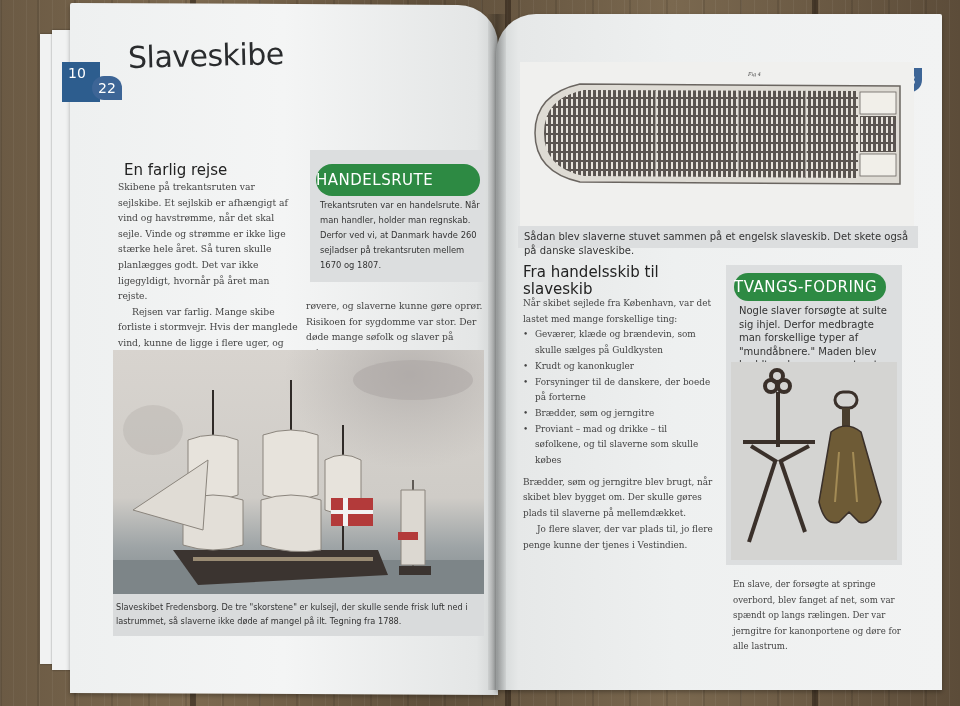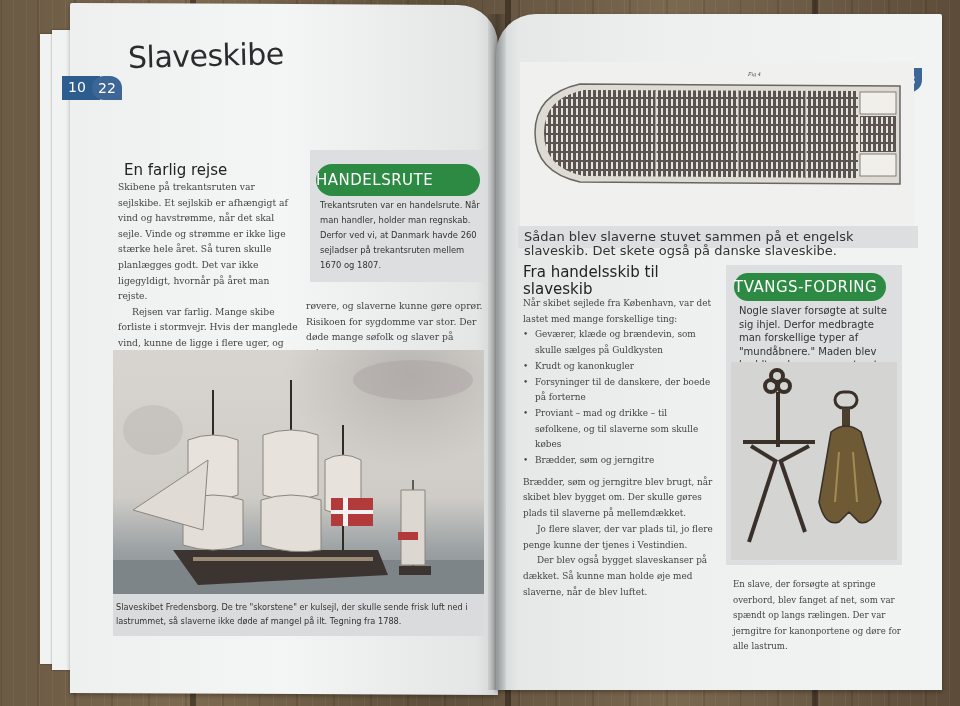--- a/index.html
+++ b/index.html
@@ -24,21 +24,21 @@
     box-shadow: 0 2px 4px rgba(0,0,0,0.3);
   }
   .right-page {
     position: absolute; left: 496px; top: 14px; width: 446px; height: 676px;
     background: linear-gradient(90deg, #cfd3d3 0%, #e6e8e8 5%, #eef0f0 40%, #f2f3f3 100%);
     border-radius: 40px 2px 0 0;
     box-shadow: 0 2px 4px rgba(0,0,0,0.3);
   }
 
   .tab-back {
-    position: absolute; left: 62px; top: 76px; width: 38px; height: 24px;
+    position: absolute; left: 62px; top: 62px; width: 38px; height: 40px;
     background: #2d5d8e; color: #fff; font: 14px "DejaVu Sans", sans-serif;
     padding: 3px 0 12px 6px;
   }
   .tab-num {
     position: absolute; color: #fff; font: 14px "DejaVu Sans", sans-serif;
     background: #3d6596; text-align: center; line-height: 24px; height: 24px;
   }
   .tab-22 { left: 92px; top: 56px; width: 30px; border-radius: 12px 12px 0 12px; margin-top: 20px; }
   .tab-23 { left: 892px; top: 68px; width: 30px; border-radius: 12px 0 12px 12px; }
 
@@ -166,35 +166,34 @@
     <line x1="136" y1="29" x2="136" y2="115" stroke="#e8e5df" stroke-width="1"></line>
     <line x1="218" y1="29" x2="218" y2="115" stroke="#e8e5df" stroke-width="1"></line>
     <line x1="286" y1="29" x2="286" y2="115" stroke="#e8e5df" stroke-width="1"></line>
     <rect x="340" y="30" width="36" height="22" fill="#f1efe9" stroke="#6a6560" stroke-width="0.8"></rect>
     <rect x="340" y="92" width="36" height="22" fill="#f1efe9" stroke="#6a6560" stroke-width="0.8"></rect>
     <rect x="340" y="54" width="36" height="36" fill="url(#bodies)"></rect>
   </svg>
   <span style="position:absolute; left:228px; top:9px; font:italic 5px 'DejaVu Serif', serif; color:#444;">Fig 4</span>
 </div>
 <div class="caption-strip-r"></div>
-<div class="caption" style="left:524px; top:230px; width:396px; font-size:13px;">Sådan blev slaverne stuvet sammen på et engelsk slaveskib. Det skete også på danske slaveskibe.</div>
+<div class="caption" style="left:524px; top:230px; width:396px; font-size:10px;">Sådan blev slaverne stuvet sammen på et engelsk slaveskib. Det skete også på danske slaveskibe.</div>
 
 <div class="h2" style="left:523px; top:264px; width:140px;">Fra handelsskib til slaveskib</div>
 <div class="body-text" style="left:523px; top:296px; width:190px; font-size:8.9px; line-height:15.7px;">
   <p>Når skibet sejlede fra København, var det lastet med mange forskellige ting:</p>
   <ul class="bullet-list" style="">
     <li>Geværer, klæde og brændevin, som skulle sælges på Guldkysten</li>
     <li>Krudt og kanonkugler</li>
     <li>Forsyninger til de danskere, der boede på forterne</li>
+    <li>Brædder, søm og jerngitre</li>
     <li>Proviant – mad og drikke – til søfolkene, og til slaverne som skulle købes</li>
-    <li>Brædder, søm og jerngitre</li>
   </ul>
   <p style="margin-top:6px;">Brædder, søm og jerngitre blev brugt, når skibet blev bygget om. Der skulle gøres plads til slaverne på mellemdækket.</p>
   <p class="ind">Jo flere slaver, der var plads til, jo flere penge kunne der tjenes i Vestindien.</p>
-  <p class="ind">Der blev også bygget slaveskanser på dækket. Så kunne man holde øje med slaverne, når de blev luftet.</p>
 </div>
 
 <div class="sidebar-box" style="left:726px; top:265px; width:176px; height:300px;"></div>
 <div class="sidebar-label" style="left:734px; top:273px; width:152px; height:28px; line-height:28px;">TVANGS-FODRING</div>
 <div class="sidebar-text" style="left:739px; top:304px; width:156px; font-size:10px; line-height:13.6px;">Nogle slaver forsøgte at sulte sig ihjel. Derfor medbragte man forskellige typer af "mundåbnere." Maden blev hældt ned gennem en tragt.</div>
 
 <div class="gag-photo">
   <svg width="166" height="198" viewBox="0 0 166 198">
 
     <g fill="none" stroke="#3a302a" stroke-width="4">

